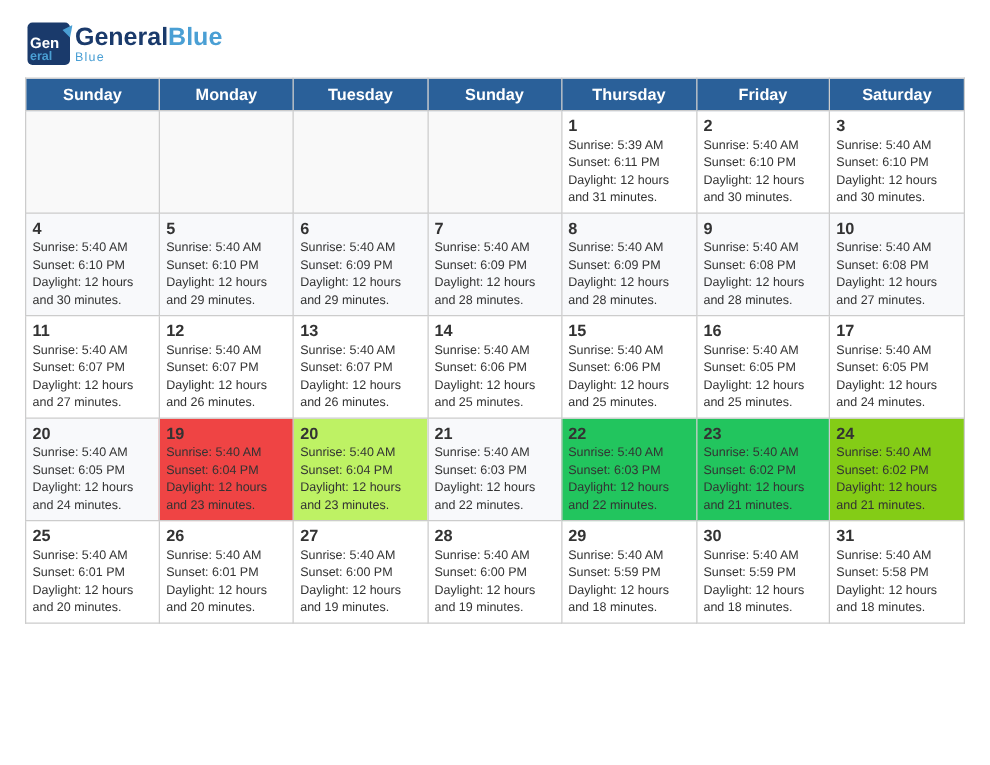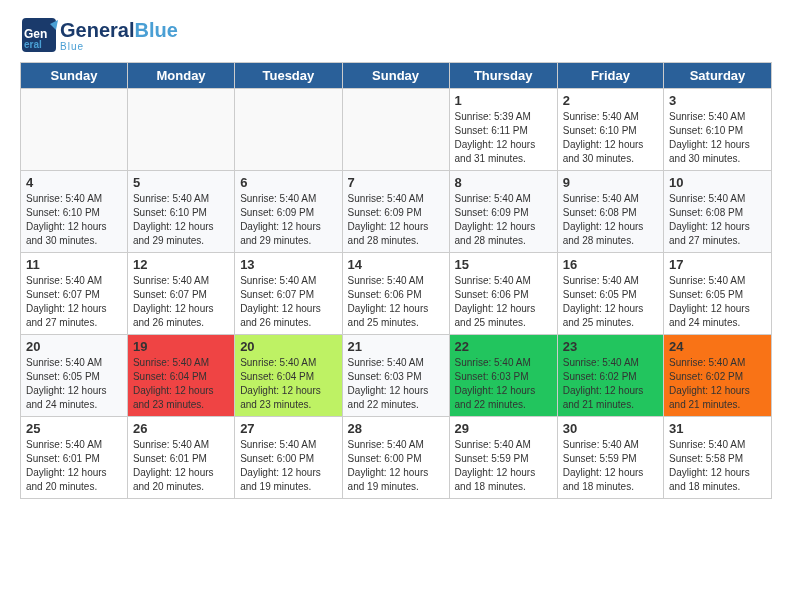--- a/index.html
+++ b/index.html
@@ -223,21 +223,21 @@
 Daylight: 12 hours
 and 22 minutes.</div>
           </td>
           <td style="background: #22c55e; margin-top: 35px;">
             <div class="day-num">23</div>
             <div class="day-info" style="white-space: pre-line;">Sunrise: 5:40 AM
 Sunset: 6:02 PM
 Daylight: 12 hours
 and 21 minutes.</div>
           </td>
-          <td style="background: #f97316;">
+          <td style="background: #84cc16;">
             <div class="day-num">24</div>
             <div class="day-info" style="white-space: pre-line;">Sunrise: 5:40 AM
 Sunset: 6:02 PM
 Daylight: 12 hours
 and 21 minutes.</div>
           </td>
         </tr>
         <tr class="week">
           <td>
             <div class="day-num">25</div>

